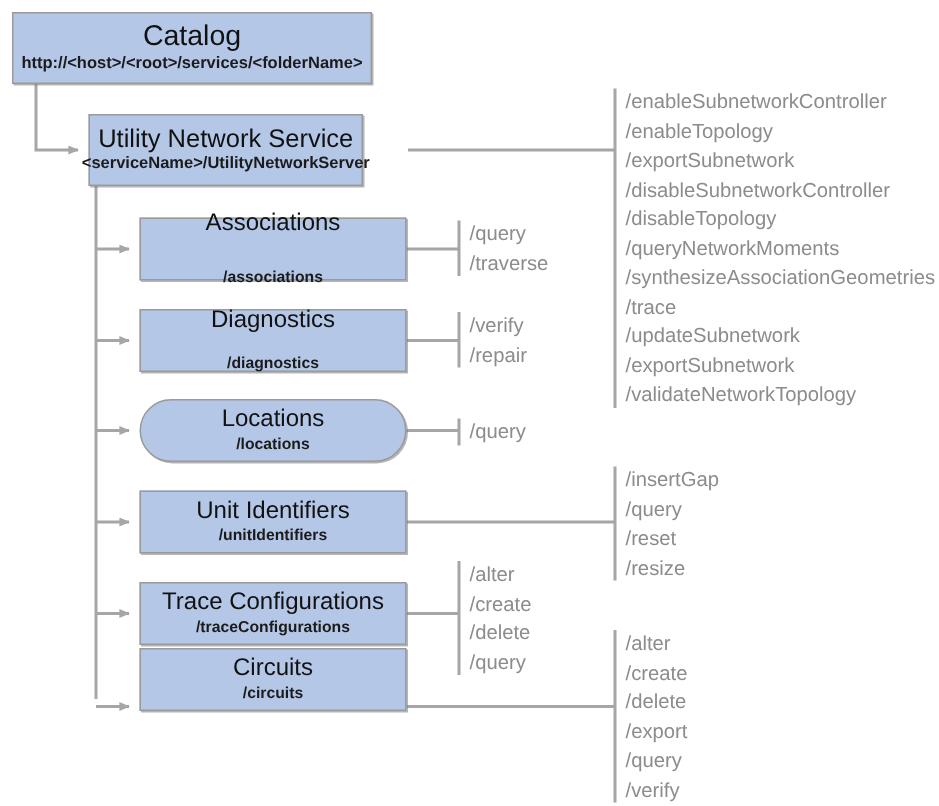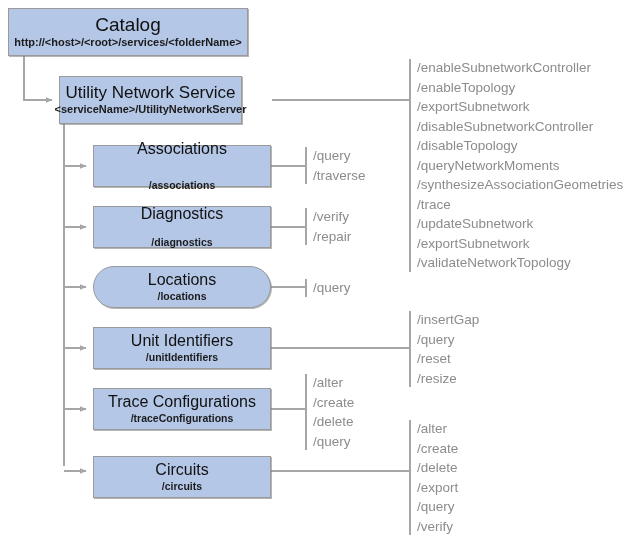--- a/index.html
+++ b/index.html
@@ -81,21 +81,21 @@
     height: 42px;
   }
   .child .title { font-size: 16px; }
   .child .path  { font-size: 10.5px; font-weight: 600; }
 
   #node-associations  { top: 145px; gap: 20px; }
   #node-diagnostics   { top: 206px; gap: 12px; }
   #node-locations     { top: 266px; border-radius: 21px; }
   #node-unitids       { top: 327px; }
   #node-traceconfigs  { top: 388px; }
-  #node-circuits      { top: 456px; }
+  #node-circuits      { top: 432px; }
 
   
   .ops {
     position: absolute;
     z-index: 3;
     color: #8c8c8c;
     font-size: 13.5px;
     line-height: 19.5px;
     white-space: nowrap;
   }

